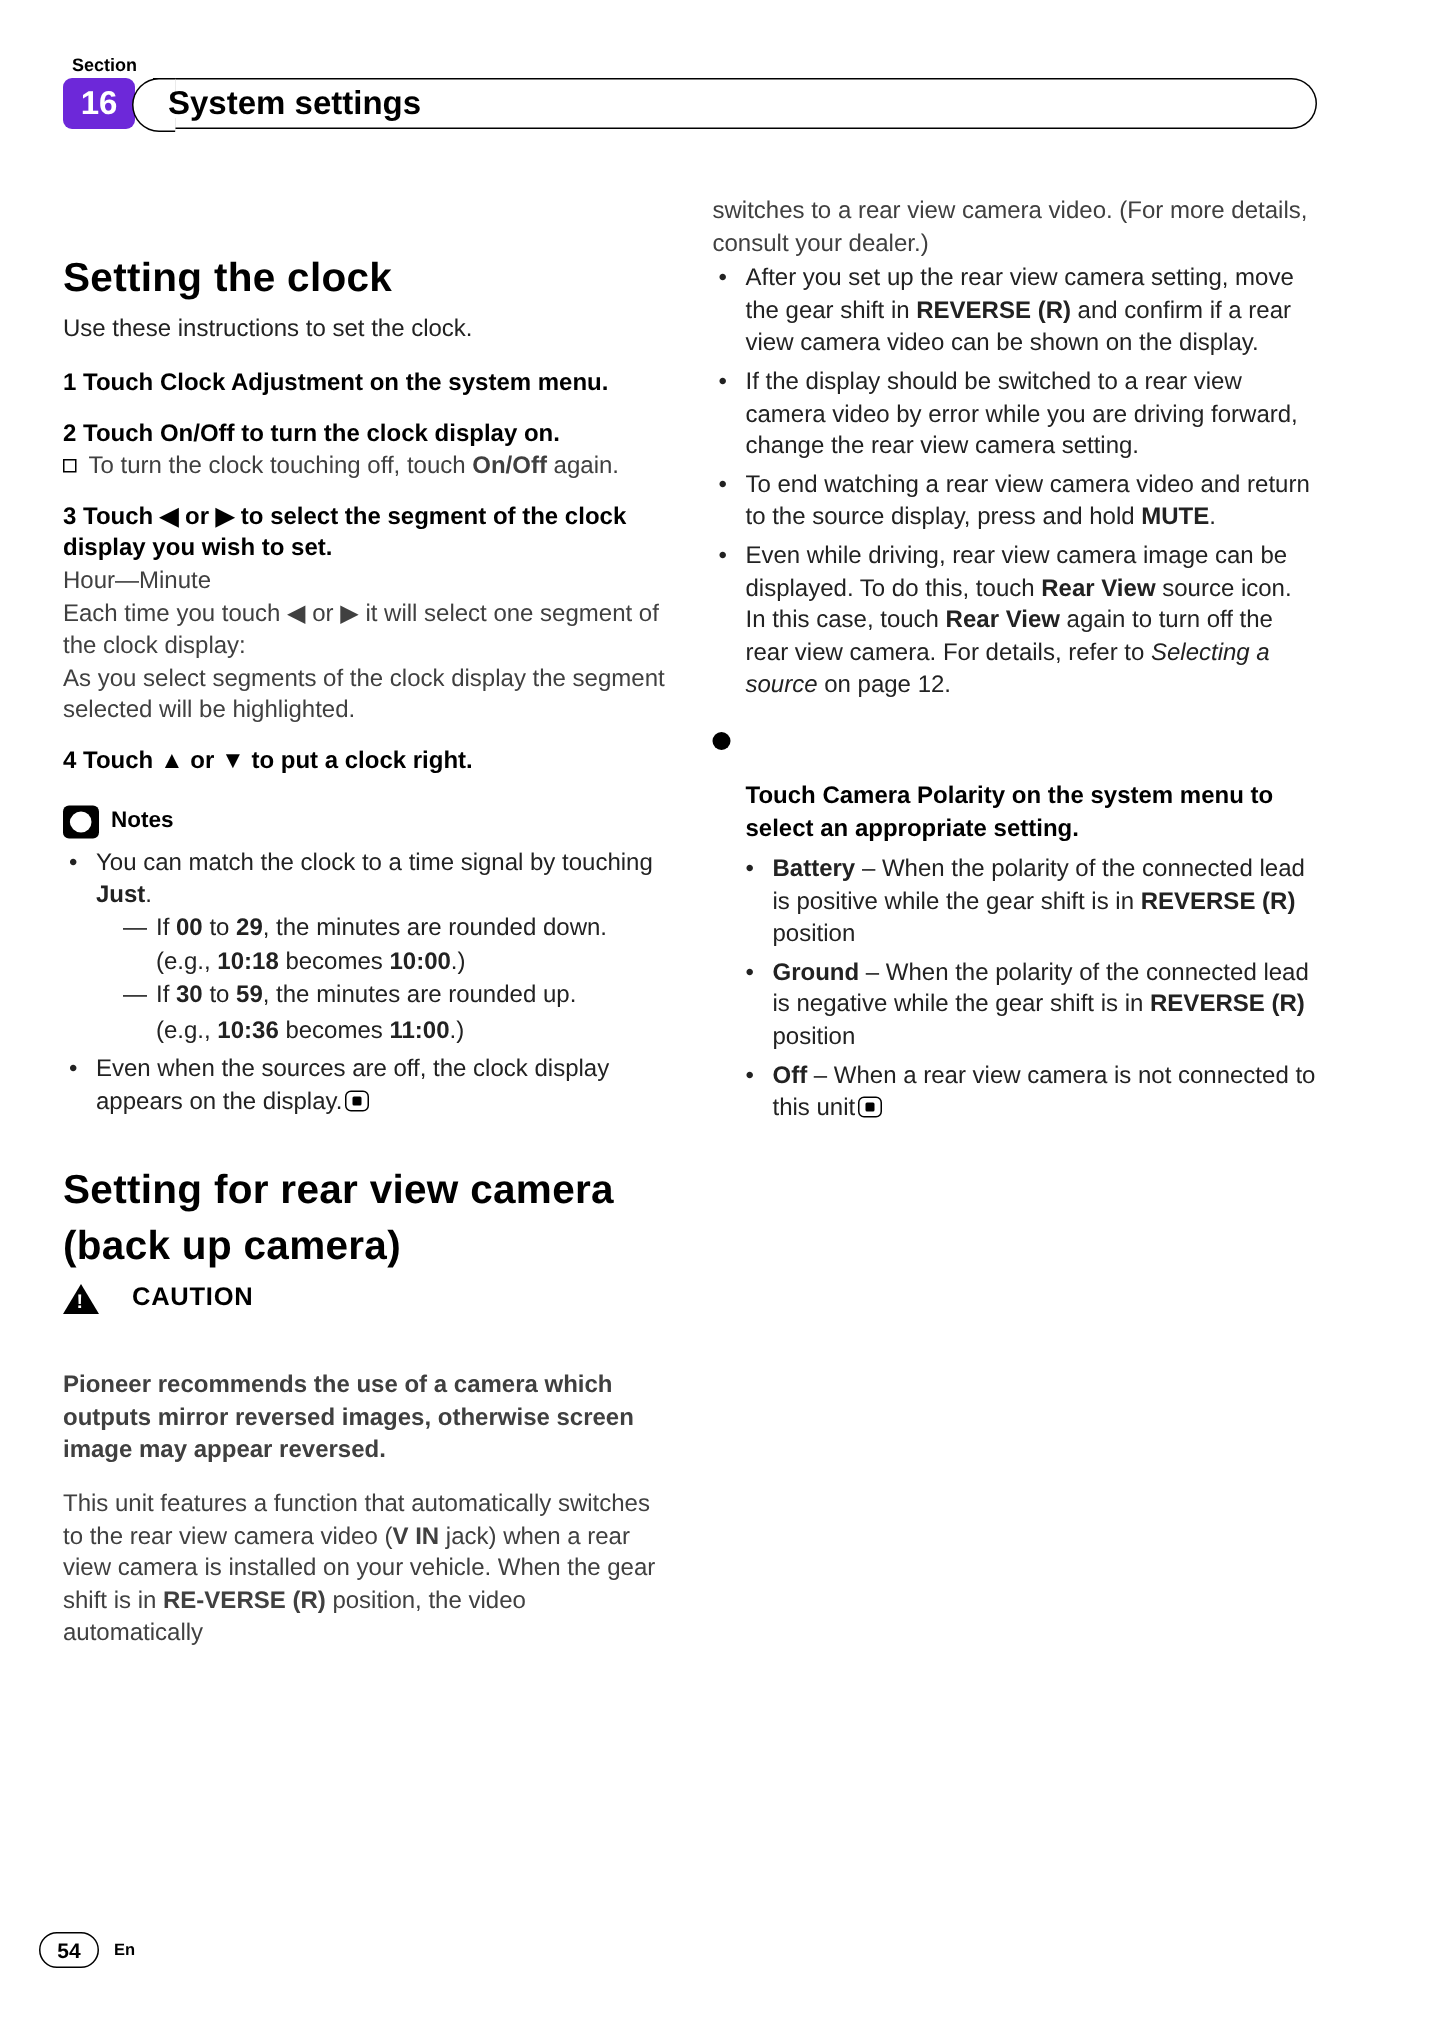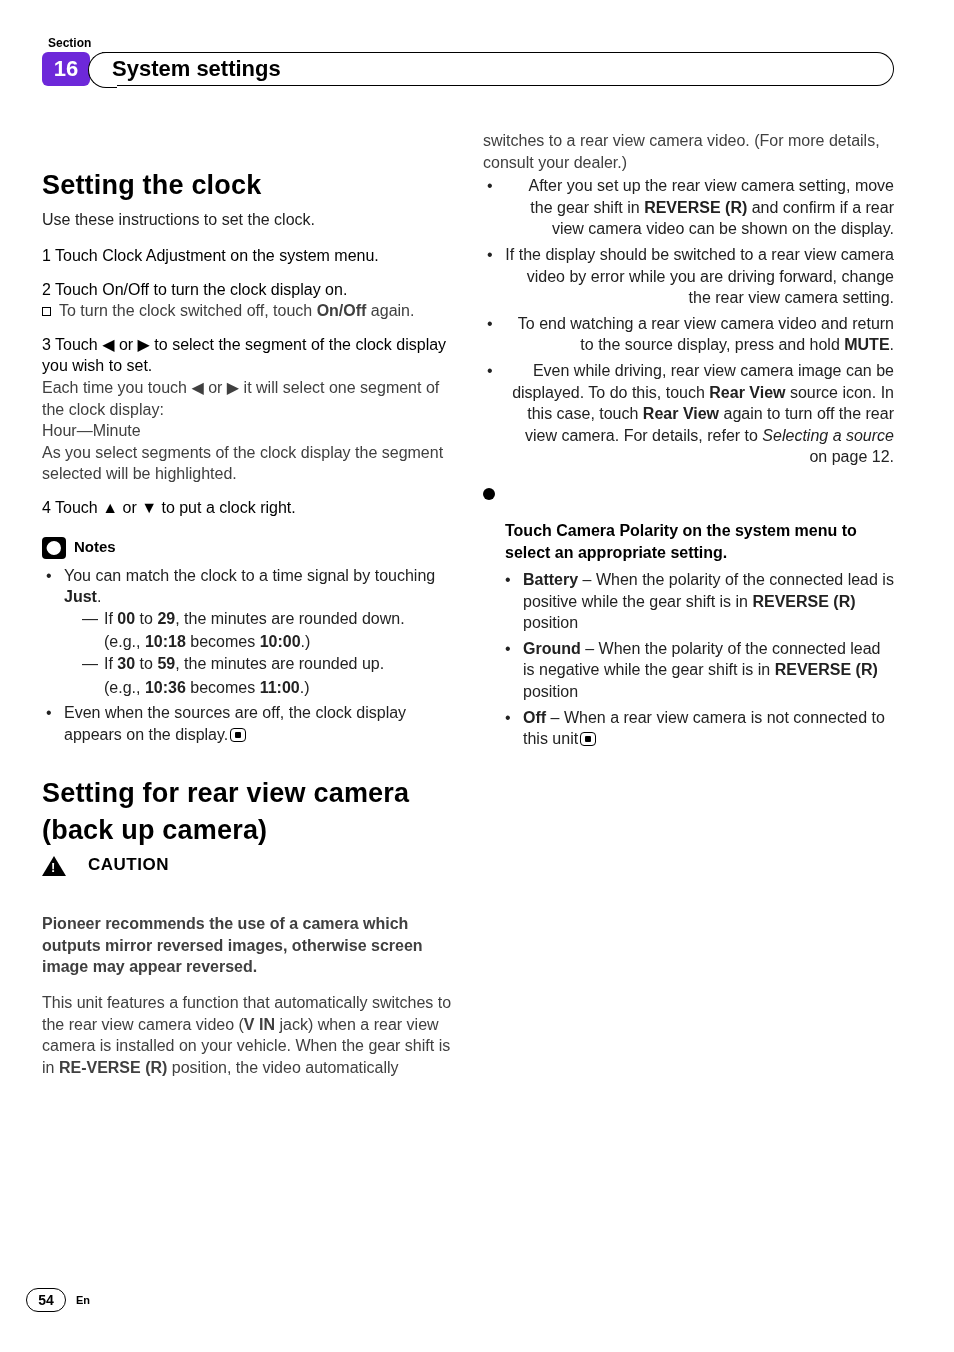--- a/index.html
+++ b/index.html
@@ -7,21 +7,21 @@
     width: 954px;
     height: 1352px;
     font-family: Arial, Helvetica, sans-serif;
     color: #000;
     background: #fff;
     position: relative;
   }
   .page {
     width: 954px;
     height: 1352px;
-    padding: 36px 60px 40px 42px;
+    padding: 36px 76px 40px 42px;
     position: relative;
   }
 
   
   .hdr { margin-bottom: 44px; }
   .hdr-section-lbl {
     font-size: 12px;
     font-weight: bold;
     margin-bottom: 2px;
     margin-left: 6px;
@@ -69,21 +69,21 @@
   .col-right { }
 
   h2.section-h {
     font-size: 27px;
     font-weight: 900;
     margin-bottom: 6px;
     letter-spacing: 0.2px;
     margin-top: 37px;
   }
   p.intro { margin-bottom: 14px; color: #222; }
-  .step { font-weight: normal; margin-top: 12px; }
+  .step { font-weight: bold; margin-top: 12px; }
   .body { color: #404040; }
   .body .sqbullet {
     display: inline-block;
     width: 9px; height: 9px;
     border: 1.5px solid #000;
     margin-right: 8px;
     position: relative; top: 0px;
   }
   .body b, .bold { font-weight: bold; margin-top: 36px; }
 
@@ -236,26 +236,26 @@
   <div class="cols">
 
     <div class="col col-left">
       <h2 class="section-h">Setting the clock</h2>
       <p class="intro body">Use these instructions to set the clock.</p>
 
       <p class="step">1    Touch Clock Adjustment on the system menu.</p>
 
       <p class="step">2    Touch On/Off to turn the clock display on.</p>
       <p class="body">
-        <span class="sqbullet"></span><span>To turn the clock switched off, touch </span><b>On/Off</b><span> again.</span>
+        <span class="sqbullet"></span><span>To turn the clock touching off, touch </span><b>On/Off</b><span> again.</span>
       </p>
 
       <p class="step">3    Touch ◀ or ▶ to select the segment of the clock display you wish to set.</p>
+      <p class="body">Hour—Minute</p>
       <p class="body">Each time you touch ◀ or ▶ it will select one segment of the clock display:</p>
-      <p class="body">Hour—Minute</p>
       <p class="body">As you select segments of the clock display the segment selected will be highlighted.</p>
 
       <p class="step">4    Touch ▲ or ▼ to put a clock right.</p>
 
       <div class="notes-hdr">
         <span class="notes-icon"></span>
         <span class="notes-title">Notes</span>
       </div>
 
       <ul class="bullets">
@@ -292,21 +292,21 @@
       <p class="body bold">Pioneer recommends the use of a camera which outputs mirror reversed images, otherwise screen image may appear reversed.</p>
 
       <p class="body" style="margin-top:14px;">
         <span>This unit features a function that automatically switches to the rear view camera video (</span><b>V IN</b><span> jack) when a rear view camera is installed on your vehicle. When the gear shift is in </span><b>RE-VERSE (R)</b><span> position, the video automatically</span>
       </p>
     </div>
 
     <div class="col col-right">
       <p class="body">switches to a rear view camera video. (For more details, consult your dealer.)</p>
 
-      <ul class="bullets" style="margin-top:2px;text-align:right;">
+      <ul class="bullets" style="margin-top:2px;">
         <li>
           <span>After you set up the rear view camera setting, move the gear shift in </span><b>REVERSE (R)</b><span> and confirm if a rear view camera video can be shown on the display.</span>
         </li>
         <li>If the display should be switched to a rear view camera video by error while you are driving forward, change the rear view camera setting.</li>
         <li>
           <span>To end watching a rear view camera video and return to the source display, press and hold </span><b>MUTE</b><span>.</span>
         </li>
         <li>
           <span>Even while driving, rear view camera image can be displayed. To do this, touch </span><b>Rear View</b><span> source icon. In this case, touch </span><b>Rear View</b><span> again to turn off the rear view camera. For details, refer to </span><span class="italic">Selecting a source</span><span> on page 12.</span>
         </li>

